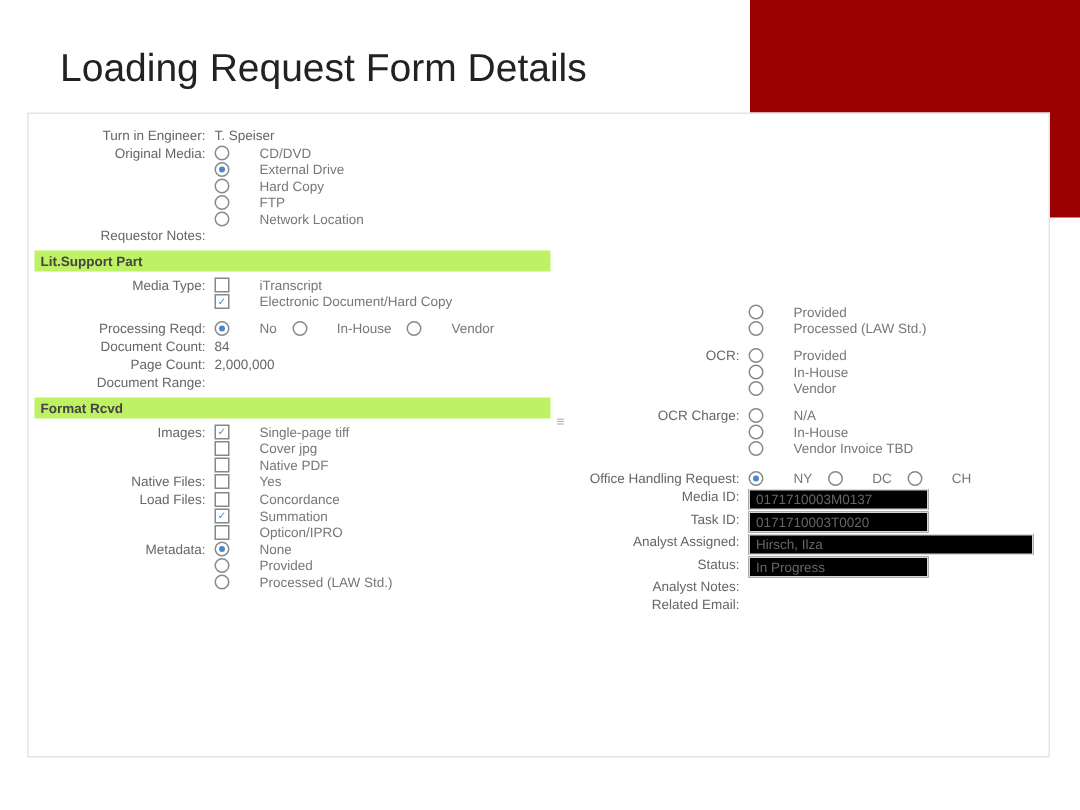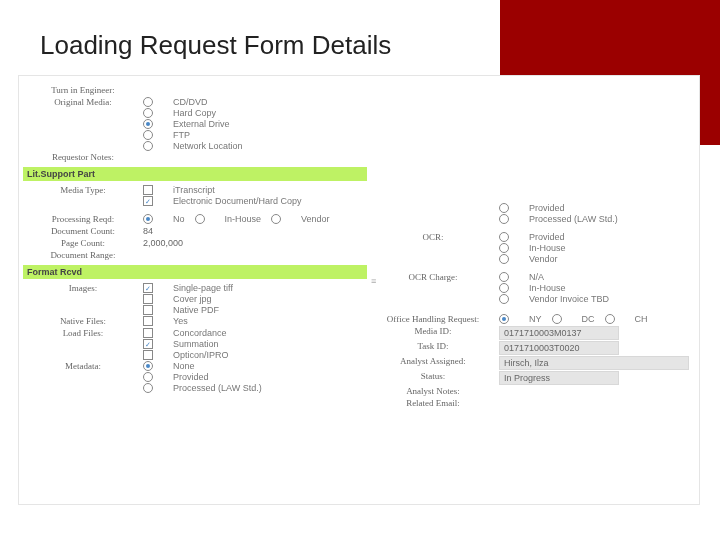--- a/index.html
+++ b/index.html
@@ -45,25 +45,24 @@
     padding: 8px 10px 10px 10px;
     font-size: 9px;
     color: #555;
     overflow: hidden;
   }
 
   .row { display: flex; width: 100%; margin: 1px 0; min-height: 11px; align-items: flex-start; }
   .lbl {
     width: 108px;
     min-width: 108px;
-    text-align: center;
+    text-align: right;
     padding-right: 6px;
     color: #666;
     font-size: 9px;
-    font-family: Liberation Serif, serif;
   }
   .val { flex: 1; font-size: 9px; color: #666; display: flex; flex-wrap: wrap; gap: 2px 10px; }
   .opt { display: inline-flex; align-items: center; gap: 20px; color: #777; }
   .radio {
     width: 8px; height: 8px; border: 1px solid #888; border-radius: 50%;
     display: inline-flex; align-items: center; justify-content: center;
   }
   .radio.sel::after { content:""; width:4px; height:4px; border-radius:50%; background:#4a88c7; }
   .checkbox {
     width: 8px; height: 8px; border: 1px solid #888;
@@ -78,21 +77,21 @@
     color: #444;
     padding: 2px 4px;
     margin: 4px -6px 4px -6px;
   }
   .textval {
     border: 1px solid #d8d8d8;
     padding: 1px 4px;
     min-width: 110px;
     display: inline-block;
     color: #666;
-    background: #e5e5e5;
+    background: #000000;
   }
 
   .cols { display: flex; gap: 12px; }
   .col-left { width: 342px; }
   .col-right { flex: 1; padding-top: 118px; }
 
   .col-right .lbl { width: 120px; min-width:120px; }
 
   .stack { display:flex; flex-direction: column; gap:1px; }
 
@@ -111,39 +110,40 @@
   <div class="title">Loading Request Form Details</div>
 
   <div class="form-wrap">
 
     <div class="cols">
 
       <div class="col-left">
 
         <div class="row">
           <div class="lbl">Turn in Engineer:</div>
+          <div class="val">T. Speiser</div>
         </div>
 
         <div class="row">
           <div class="lbl">Original Media:</div>
           <div class="val stack">
             <span class="opt">
                 <span class="radio"></span>
                 <span>CD/DVD</span>
-              </span>
-            <span class="opt">
-                <span class="radio"></span>
-                <span>Hard Copy</span>
               </span>
             <span class="opt">
                 <span class="radio sel"></span>
                 <span>External Drive</span>
               </span>
             <span class="opt">
                 <span class="radio"></span>
+                <span>Hard Copy</span>
+              </span>
+            <span class="opt">
+                <span class="radio"></span>
                 <span>FTP</span>
               </span>
             <span class="opt">
                 <span class="radio"></span>
                 <span>Network Location</span>
               </span>
           </div>
         </div>
 
         <div class="row">

